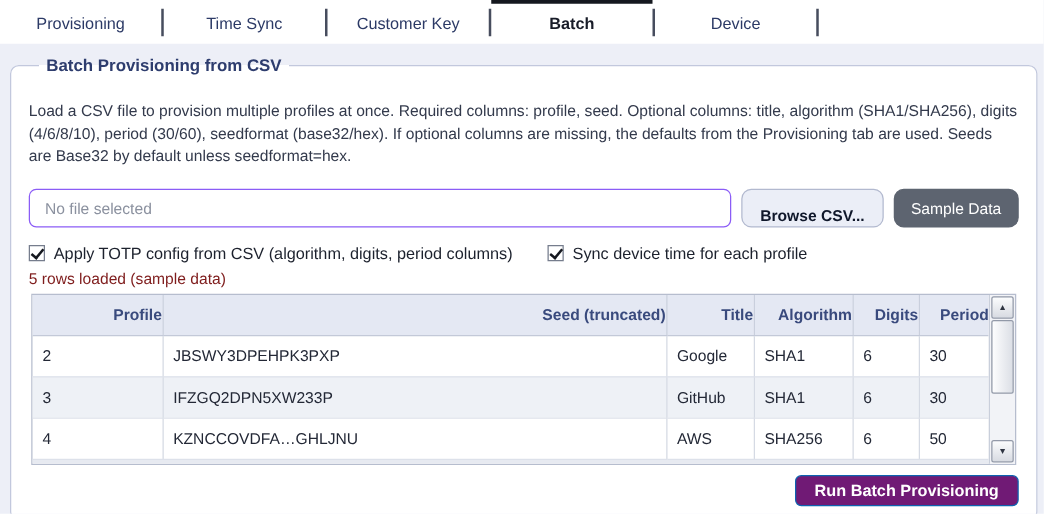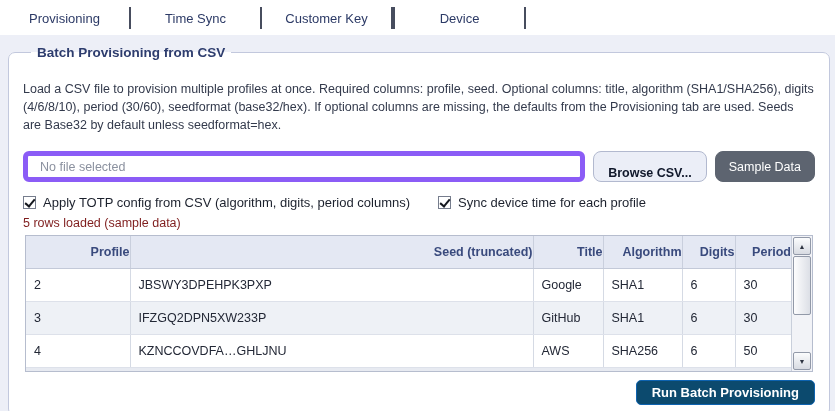--- a/index.html
+++ b/index.html
@@ -36,21 +36,21 @@
   }
   .desc {
     margin-top: 12px; font-size: 12.5px; line-height: 18px;
     color: #333a4c; width: 792px;
   }
 
   
   .file-row { display: flex; align-items: center; margin-top: 17px; gap: 8px; }
   .file-display {
     flex: 1; height: 31px; display: flex; align-items: center;
-    border: 5px solid #8b5cf6; border-radius: 6px; background: #ffffff;
+    border: 1px solid #8b5cf6; border-radius: 6px; background: #ffffff;
     padding-left: 12px; font-size: 12.5px; color: #8b919f;
   }
   .btn { height: 31px; font-size: 12.5px; border-radius: 8px; cursor: default;
          font-family: "Liberation Sans", "DejaVu Sans", sans-serif; }
   .btn-light {
     padding: 14px 14px; background: #ebeef7; border: 1px solid #b2b9cf; color: #0f172a; font-weight: bold;
   }
   .btn-dark {
     padding: 0 13px; background: #5d6470; border: 1px solid #5d6470; color: #ffffff;
   }
@@ -120,21 +120,21 @@
   .sthumb {
     margin: 0 1px; height: 59px;
     background: linear-gradient(to right, #fdfdfe, #dcdfe6);
     border: 1px solid #9299a8; border-radius: 2px;
   }
 
   
   .run-row { display: flex; justify-content: flex-end; margin-top: 8px; }
   .btn-run {
     height: 25px; padding: 0 15px;
-    background: #0c4a6e; border: 1px solid #0e63b0; border-radius: 5px;
+    background: #701a75; border: 1px solid #0e63b0; border-radius: 5px;
     color: #ffffff; font-size: 13px; font-weight: bold;
     font-family: "Liberation Sans", "DejaVu Sans", sans-serif;
   }
 </style>
 </head>
 <body>
 
 <div class="app">
 
   <div class="tabbar">
@@ -143,20 +143,23 @@
     </div>
     <div class="tabsep"></div>
     <div class="tab">
       <span>Time Sync</span>
     </div>
     <div class="tabsep"></div>
     <div class="tab">
       <span>Customer Key</span>
     </div>
     <div class="tabsep"></div>
+    <div class="tab active">
+      <span>Batch</span>
+    </div>
     <div class="tabsep"></div>
     <div class="tab">
       <span>Device</span>
     </div>
     <div class="tabsep"></div>
   </div>
 
   <div class="content">
     <fieldset class="groupbox">
       <legend class="grouptitle">Batch Provisioning from CSV</legend>

